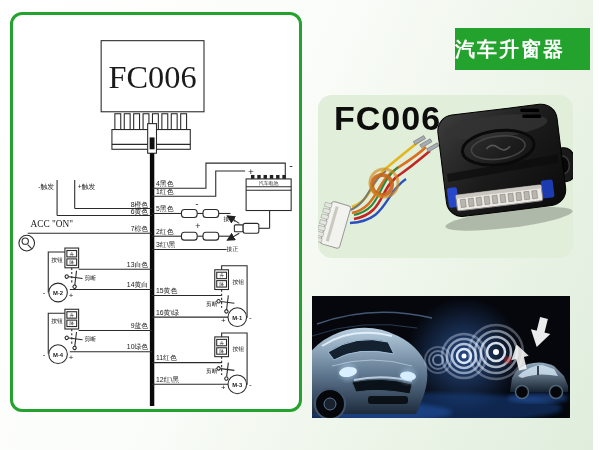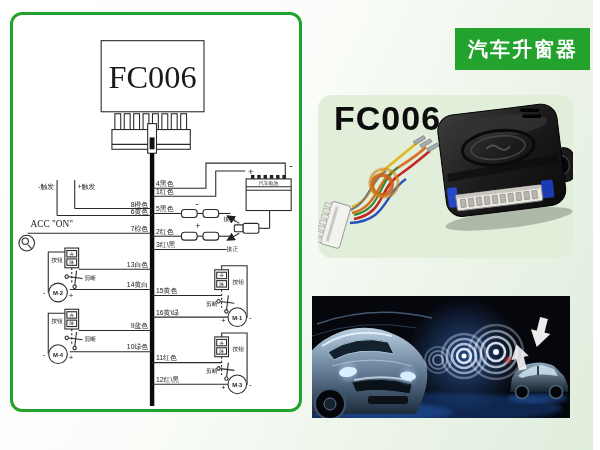--- a/index.html
+++ b/index.html
@@ -13,21 +13,21 @@
 
   .wiring-panel {
     position:absolute; left:10px; top:12px; width:292px; height:400px;
     background:#fff; border:3px solid #23a32e; border-radius:12px;
   }
   .wiring-panel svg { position:absolute; left:0; top:0; width:100%; height:100%; }
 
   .badge {
     position:absolute; left:455px; top:28px; width:135px; height:42px;
     background:#23a32e; color:#fff; display:flex; align-items:center;
-    padding-left:13px; font-size:20px; font-weight:bold; letter-spacing:2px;
+    font-size:20px; font-weight:bold; letter-spacing:2px;
   }
 
   .product-panel {
     position:absolute; left:318px; top:95px; width:255px; height:163px;
     background:#e1eed9; border-radius:14px;
   }
   .product-panel .model {
     position:absolute; left:16px; top:4px; font-size:34px; font-weight:bold;
     color:#0d0d0d; letter-spacing:1px; z-index:2;
   }

